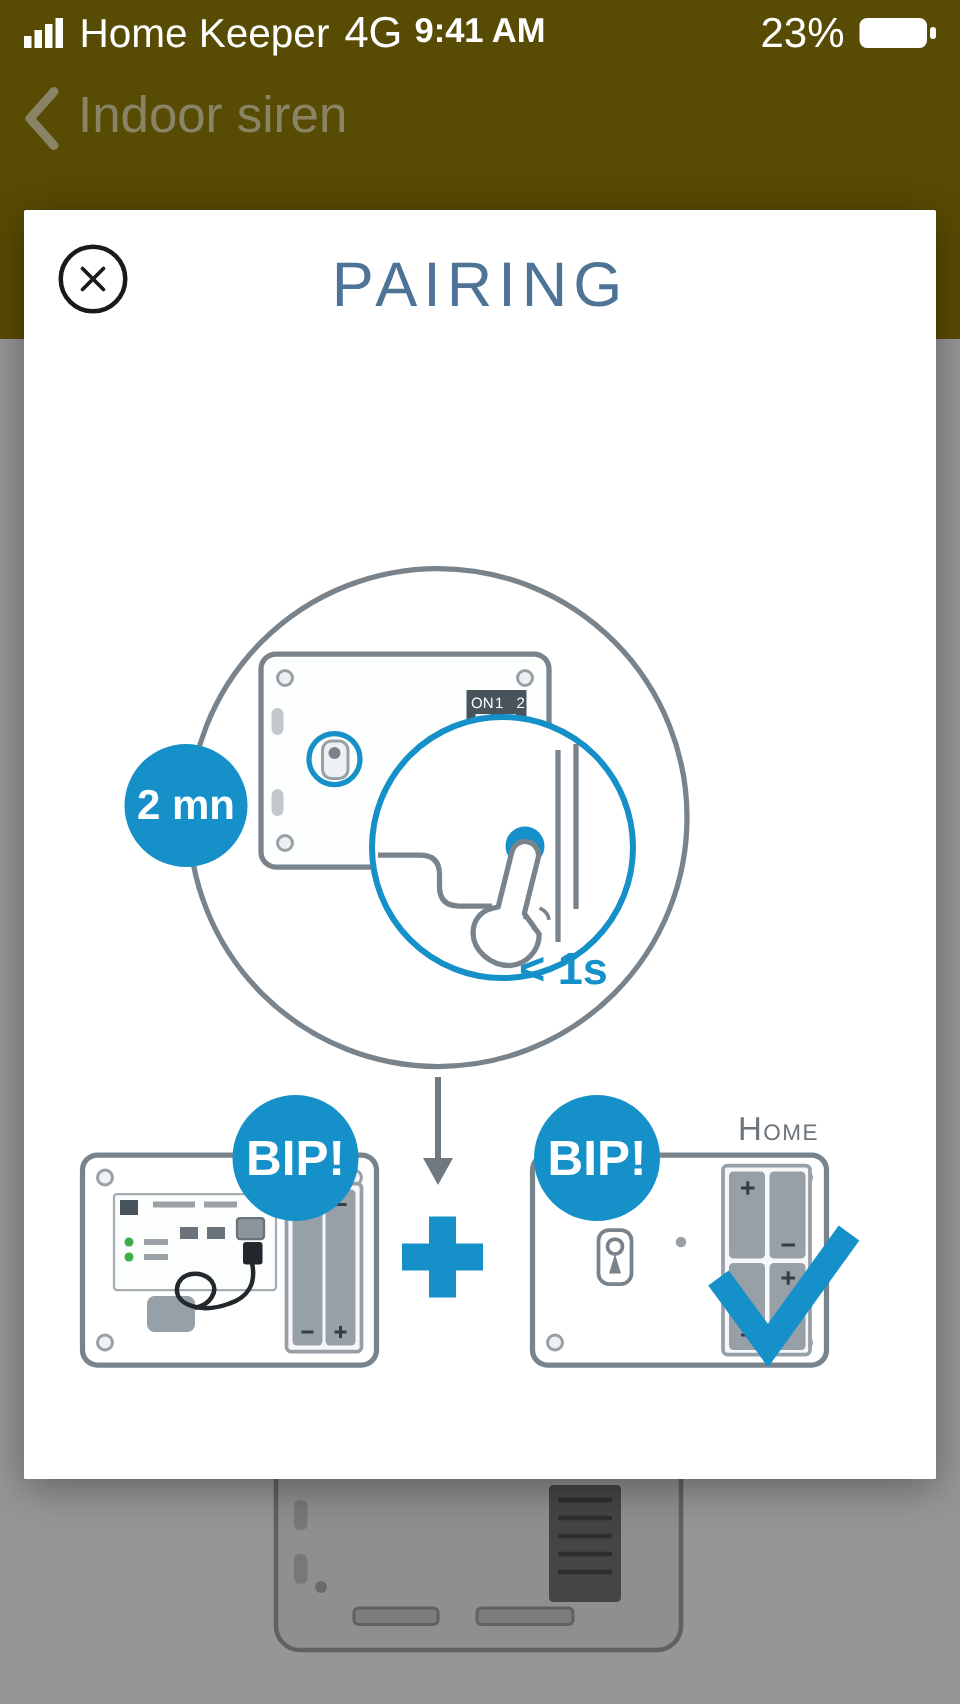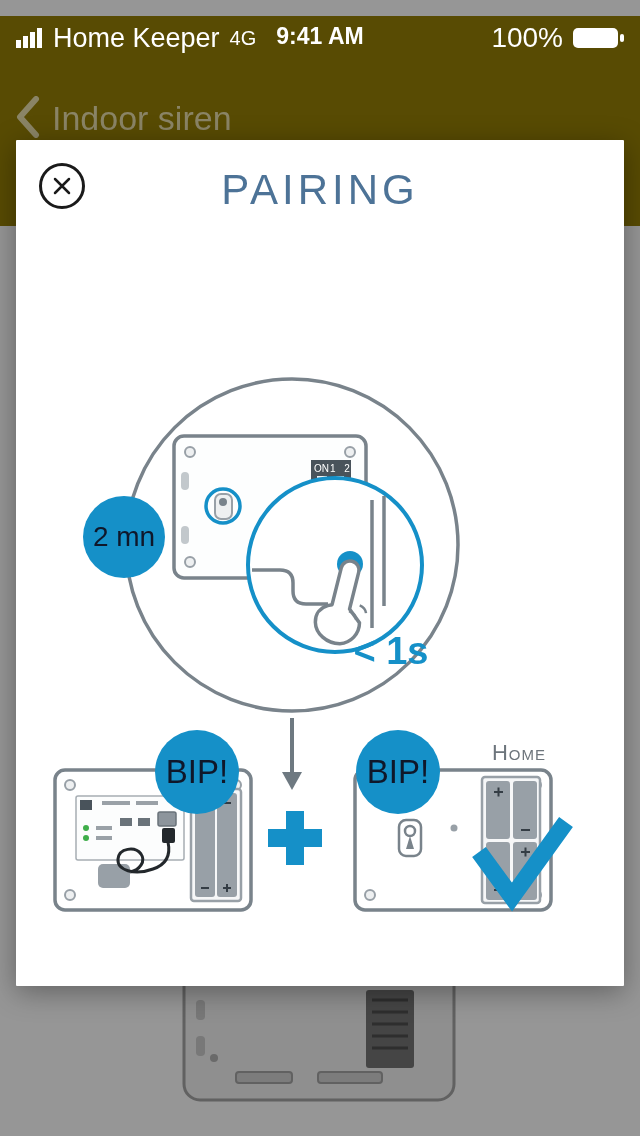--- a/index.html
+++ b/index.html
@@ -3,62 +3,62 @@
 <meta charset="utf-8">
 <style>
   * { margin:0; padding:0; box-sizing:border-box; }
   html,body { background:#2a2a2a; }
   body { font-family:"Liberation Sans", sans-serif; }
 
   .screen { position:relative; width:640px; height:1136px; margin:0 auto; overflow:hidden;
             background:#969696; }
 
   
-  .app-header { position:absolute; top:16px; left:0; width:640px; height:226px; background:#584b03; }
+  .app-header { position:absolute; top:0; left:0; width:640px; height:226px; background:#584b03; }
 
   .status-bar { position:absolute; top:0; left:0; width:100%; height:44px;
                 display:flex; align-items:center; padding:0 16px; color:#ffffff; z-index:3; }
   .sb-left { display:flex; align-items:center; gap:10px; }
   .sb-carrier { font-size:27px; }
-  .sb-network { font-size:20px; }
+  .sb-network { font-size:29px; }
   .sb-time { position:absolute; left:50%; transform:translateX(-50%); top:7px;
              font-size:23px; font-weight:700; }
   .sb-right { margin-left:auto; display:flex; align-items:center; gap:9px; }
   .sb-battery-pct { font-size:28px; }
 
   .nav-bar { position:absolute; top:58px; left:0; width:100%; height:64px;
-             display:flex; align-items:flex-end; padding:0 16px; gap:12px; }
+             display:flex; align-items:flex-start; padding:0 16px; gap:12px; }
   .nav-title { font-size:34px; color:#8a8466; }
 
   .page-body { position:absolute; top:226px; left:0; width:640px; bottom:0; background:#969696; }
   .under-illustration { position:absolute; left:0; top:714px; width:640px; height:196px; }
 
   
   .modal { position:absolute; left:16px; top:140px; width:608px; height:846px;
            background:#ffffff; border-radius:1px; z-index:10;
            box-shadow:0 6px 28px rgba(0,0,0,0.35); }
 
   .close-btn { position:absolute; left:23px; top:23px; width:46px; height:46px;
                border-radius:50%; border:3px solid #1a1a1a; background:transparent;
                display:flex; align-items:center; justify-content:center; cursor:pointer; }
 
   .modal-title { position:absolute; top:26px; left:0; right:0; text-align:center;
                  font-size:42px; letter-spacing:4px; color:#4d7397; font-weight:400; }
 
   .figure { position:absolute; inset:0; }
   .main-svg { position:absolute; left:0; top:0; width:608px; height:846px; }
 
-  .badge { position:absolute; background:#1590c8; color:#0f172a; border-radius:50%;
-           display:flex; align-items:center; justify-content:center; font-weight:400; }
+  .badge { position:absolute; background:#1590c8; color:#ffffff; border-radius:50%;
+           display:flex; align-items:center; justify-content:center; font-weight:700; }
   .badge-2mn  { left:67px;  top:356px; width:82px; height:82px; font-size:28px; }
   .bip-left   { left:139px; top:590px; width:84px; height:84px; font-size:33px; }
   .bip-right  { left:340px; top:590px; width:84px; height:84px; font-size:33px; }
 
-  .press-duration { position:absolute; left:330px; top:490px; width:90px; text-align:center;
-                    color:#1590c8; font-size:38px; font-weight:700; }
+  .press-duration { position:absolute; left:330px; top:490px; width:90px; text-align:left;
+                    color:#1590c8; font-size:30px; font-weight:700; }
 
   .device-label { position:absolute; color:#6d757c; font-variant:small-caps;
                   font-size:22px; letter-spacing:1px; }
   .label-central { left:41px; top:600px; }
   .label-siren   { right:78px; top:600px; }
 </style>
 </head>
 <body>
 
 <div class="screen">
@@ -70,21 +70,21 @@
           <rect x="0" y="12" width="5" height="8" fill="#fff"></rect>
           <rect x="7" y="8" width="5" height="12" fill="#fff"></rect>
           <rect x="14" y="4" width="5" height="16" fill="#fff"></rect>
           <rect x="21" y="0" width="5" height="20" fill="#fff"></rect>
         </svg>
         <span class="sb-carrier">Home Keeper</span>
         <span class="sb-network">4G</span>
       </div>
       <div class="sb-time">9:41 AM</div>
       <div class="sb-right">
-        <span class="sb-battery-pct">100%</span>
+        <span class="sb-battery-pct">23%</span>
         <svg width="52" height="24" viewBox="0 0 52 24">
           <rect x="1" y="2" width="45" height="20" rx="5" fill="#fff"></rect>
           <rect x="48" y="8" width="4" height="8" rx="2" fill="#fff"></rect>
         </svg>
       </div>
     </div>
     <div class="nav-bar">
       <svg width="24" height="42" viewBox="0 0 24 42">
         <polyline points="20,3 4,21 20,39" fill="none" stroke="#8a8466" stroke-width="6" stroke-linecap="round" stroke-linejoin="round"></polyline>
       </svg>

